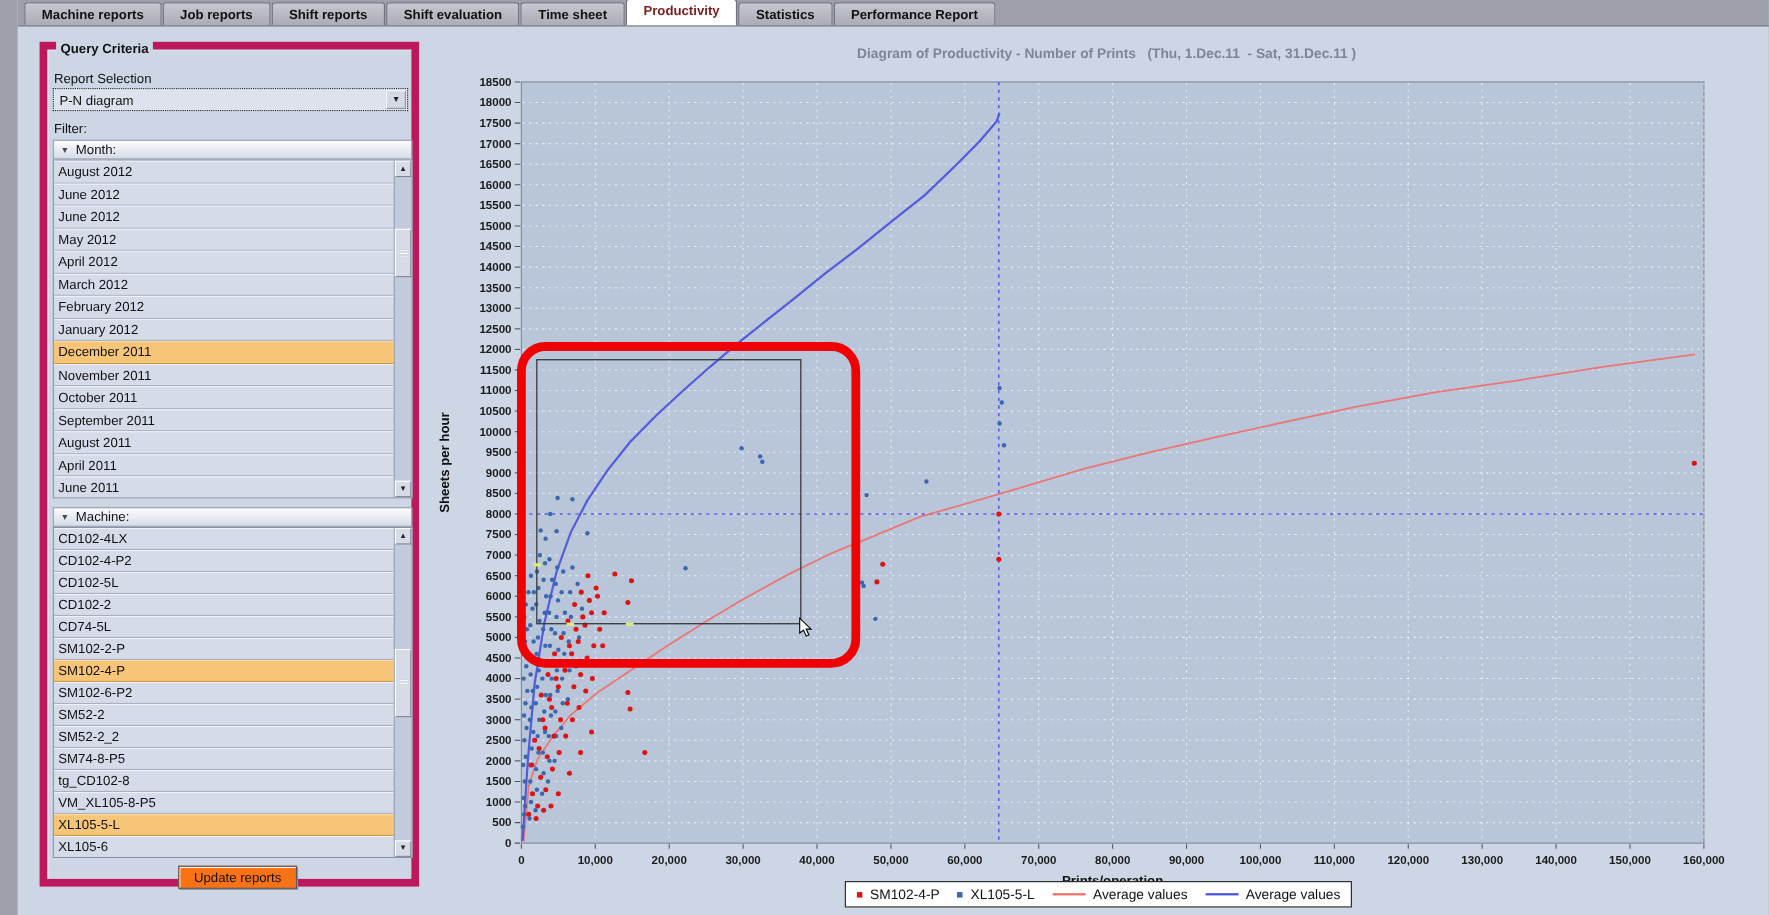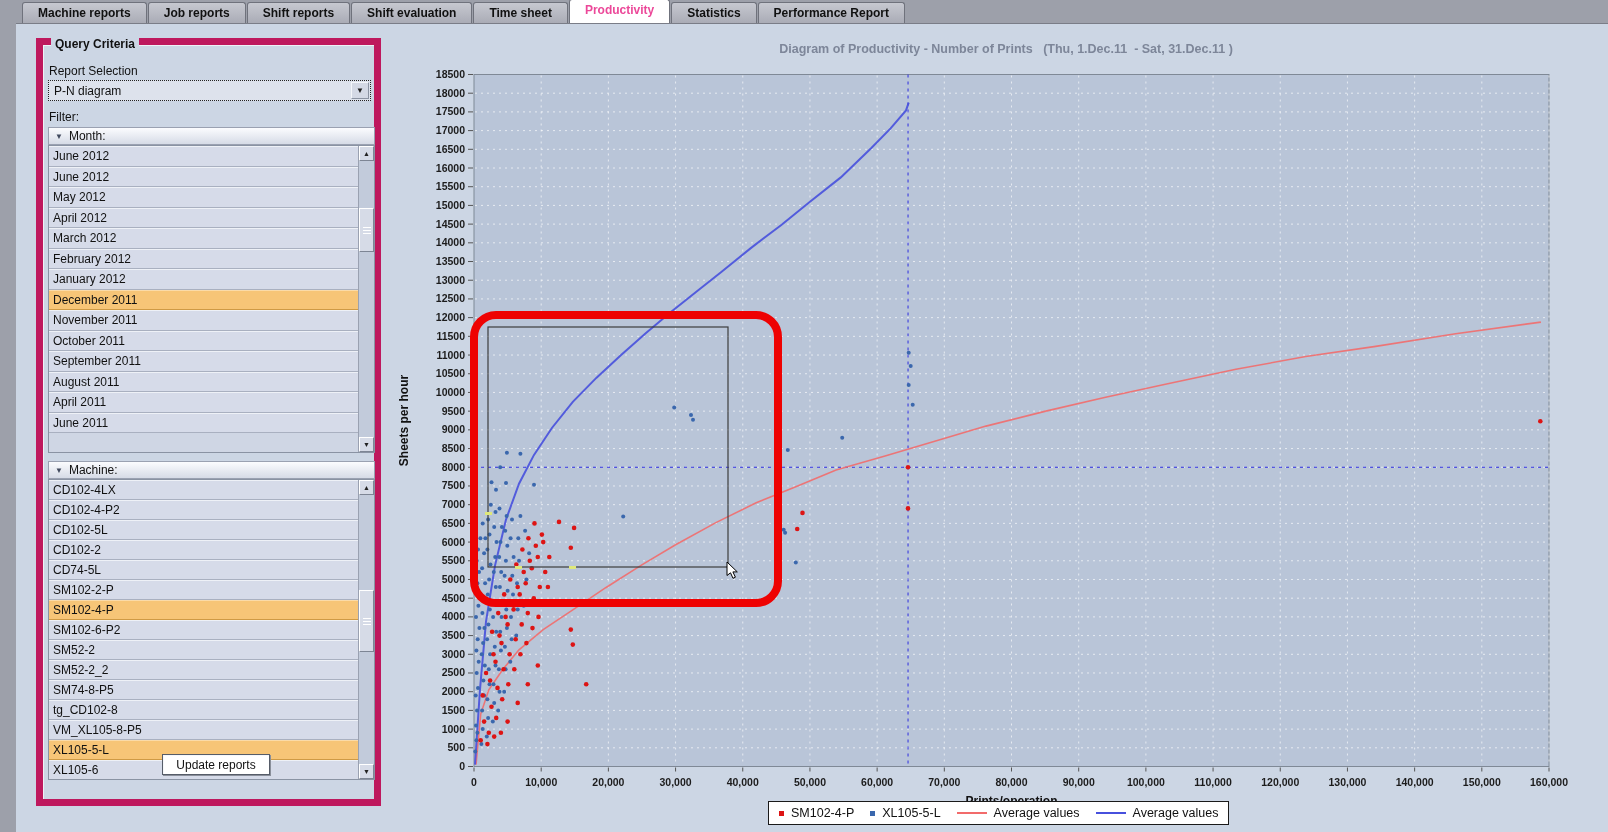--- a/index.html
+++ b/index.html
@@ -5,21 +5,21 @@
   html,body{margin:0;padding:0;background:#9da0aa;}
   *{box-sizing:border-box;}
   .app{position:relative;width:1608px;height:832px;overflow:hidden;
        font-family:"Liberation Sans",sans-serif;background:#ccd6e4;margin-left:16px;}
   
   .tabbar{position:absolute;left:0;top:0;width:100%;height:24px;background:#9da0aa;
           border-bottom:1px solid #7a7d87;padding-left:6px;display:flex;align-items:flex-end;}
   .tab{height:21px;margin-top:3px;padding:3px 15px 0 15px;background:linear-gradient(#c6c8d0,#aaacb6);
        border:1px solid #6f727c;border-bottom:none;border-radius:3px 3px 0 0;margin-right:1px;
        font-size:12px;font-weight:bold;color:#111;cursor:default;white-space:nowrap;}
-  .tab.active{height:24px;margin-top:0;background:#ffffff;color:#ec4899;position:relative;z-index:2;}
+  .tab.active{height:24px;margin-top:0;background:#ffffff;color:#7f1d1d;position:relative;z-index:2;}
   
   .query-group{position:absolute;left:20px;top:38px;width:345px;height:768px;
                border:7px solid #be185d;box-shadow:inset 1px 1px 0 #eef1f6;margin:0;padding:0;}
   .query-title{position:absolute;left:8px;top:-8px;background:#ccd6e4;padding:0 4px;
                font-size:12px;font-weight:bold;color:#111;}
   .side-label{position:absolute;font-size:12px;color:#111;}
   .combo{position:absolute;left:5px;top:35px;width:323px;height:21px;background:#dde2ec;
          border:1px dotted #222;display:flex;align-items:center;cursor:default;}
   .combo-value{flex:1;font-size:12px;color:#111;padding-left:5px;}
   .combo-btn{width:18px;height:17px;margin-right:1px;background:#d4d9e5;border:1px solid #8b93a2;
@@ -37,21 +37,21 @@
   .lrow.selected{background:#f7c577;border-bottom-color:#cf9a45;border-top-color:#fbdba8;}
   .sb{position:absolute;right:0;top:0;width:16px;bottom:0;background:#c2cbdb;border-left:1px solid #9aa1b1;}
   .sb-btn{position:absolute;left:0;width:15px;height:15px;background:#d6dbe7;border:1px solid #7d8594;
           border-top-color:#ffffff;border-left-color:#ffffff;font-size:7px;color:#222;
           display:flex;align-items:center;justify-content:center;}
   .sb-btn.down{bottom:0;}
   .sb-thumb{position:absolute;left:0;width:15px;background:#d6dbe7;border:1px solid #7d8594;
             border-top-color:#ffffff;border-left-color:#ffffff;display:flex;flex-direction:column;
             align-items:center;justify-content:center;gap:2px;}
   .sb-thumb i{display:block;width:8px;height:1px;background:#8e96a6;border-bottom:1px solid #fff;}
-  .update-btn{position:absolute;left:119px;top:709px;width:108px;height:21px;background:#ffffff;
+  .update-btn{position:absolute;left:119px;top:742px;width:108px;height:21px;background:#f97316;
               border:1px solid #565c68;box-shadow:inset 1px 1px 0 #f6f8fb, 1px 1px 0 #8a8f9a;
               font-family:"Liberation Sans",sans-serif;font-size:12px;color:#111;}
   
   .chart-panel{position:absolute;left:372px;top:24px;right:0;bottom:0;}
   .chart-title{position:absolute;left:0;top:18px;width:100%;text-align:center;font-size:12.5px;
                font-weight:bold;color:#7d8699;white-space:pre;}
   #chart{position:absolute;left:8px;top:4px;}
   .legend{position:absolute;left:380px;top:777px;height:24px;background:#ffffff;border:1px solid #1a1a1a;
           display:flex;align-items:center;padding:0 10px;gap:16px;}
   .legend-item{display:flex;align-items:center;gap:7px;font-size:12.5px;color:#111;white-space:nowrap;}
@@ -82,20 +82,21 @@
       <span class="combo-btn">▼</span>
     </div>
     <div class="side-label" style="left:6px;top:65px;">Filter:</div>
 
     <div class="sect-header" style="top:82px;">
       <span class="tri">▼</span>
       <span>Month:</span>
     </div>
     <div class="listbox" id="month-list" style="top:100px;height:308px;">
         <div class="rows">
+          <div class="lrow ">August 2012</div>
           <div class="lrow ">June 2012</div>
           <div class="lrow ">June 2012</div>
           <div class="lrow ">May 2012</div>
           <div class="lrow ">April 2012</div>
           <div class="lrow ">March 2012</div>
           <div class="lrow ">February 2012</div>
           <div class="lrow ">January 2012</div>
           <div class="lrow  selected">December 2011</div>
           <div class="lrow ">November 2011</div>
           <div class="lrow ">October 2011</div>

